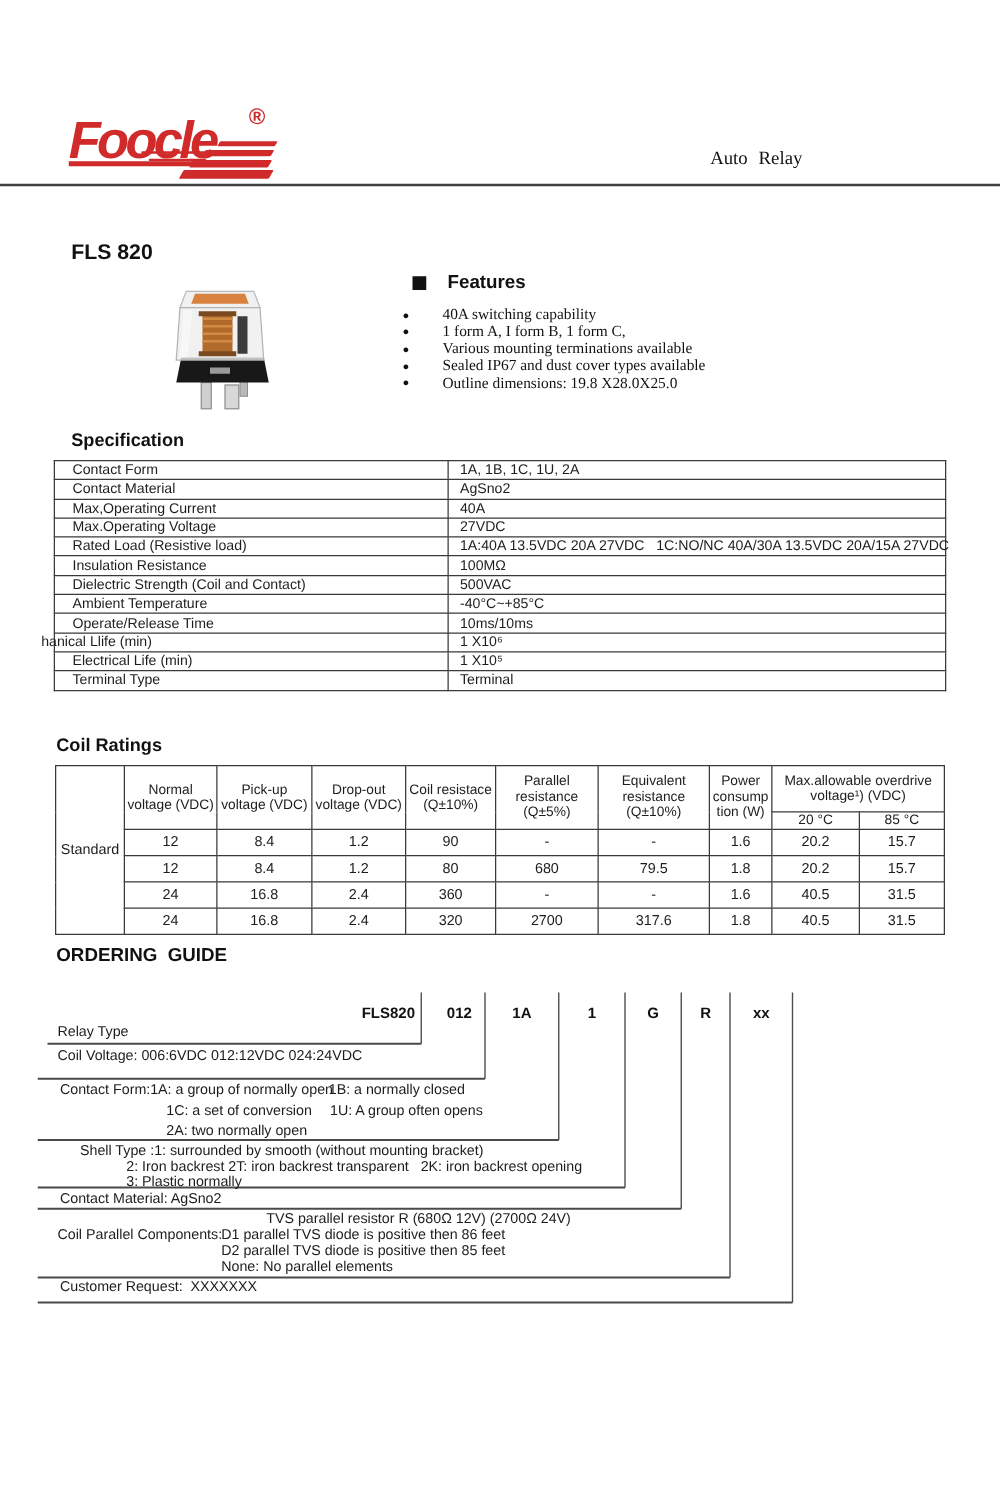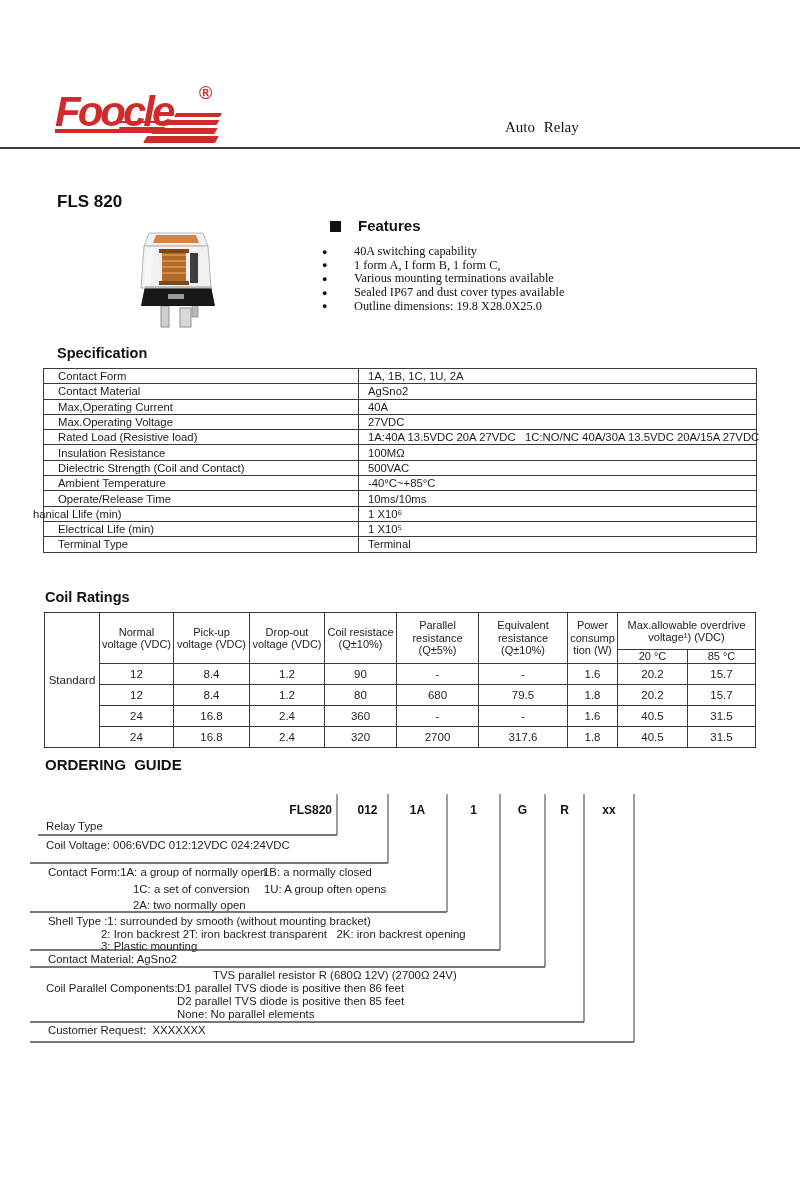--- a/index.html
+++ b/index.html
@@ -11,21 +11,21 @@
   .logo-text{position:absolute;left:0;top:4px;font-size:42px;line-height:46px;font-weight:900;
              font-style:italic;letter-spacing:-3px;color:#d12a2a;text-decoration:underline;}
   .swoosh{position:absolute;background:#d12a2a;transform:skewX(-30deg);border-radius:1px;}
   .sw1{left:120px;top:28px;width:46px;height:4px;}
   .sw2{left:108px;top:35px;width:55px;height:5px;}
   .sw3{left:98px;top:43px;width:63px;height:6px;}
   .sw4{left:90px;top:51px;width:72px;height:7px;}
   .pin1{left:58px;top:36px;width:55px;height:2px;transform:none;}
   .pin2{left:64px;top:42px;width:46px;height:2px;transform:none;}
   .reg-mark{position:absolute;left:144px;top:-2px;font-size:18px;font-style:normal;color:#d12a2a;font-weight:bold;}
-  .doc-type{position:absolute;left:505px;top:119px;width:200px;text-align:left;
+  .doc-type{position:absolute;left:505px;top:119px;width:200px;text-align:center;
             font-family:"Liberation Serif","DejaVu Serif",serif;font-size:15px;word-spacing:5px;color:#111;}
   .rule{position:absolute;left:0;top:147px;width:800px;height:2px;background:#3f3f3f;}
 
   .model-title{position:absolute;left:57px;top:192px;font-size:17px;font-weight:bold;color:#111;}
 
   .relay{position:absolute;left:132px;top:226px;width:92px;height:104px;}
 
   
   .features-head{position:absolute;left:330px;top:217px;height:18px;}
   .features-square{position:absolute;left:0;top:4px;width:11px;height:11px;background:#111;}
@@ -305,23 +305,23 @@
   <span class="code c5">R</span>
   <span class="code c6">xx</span>
 
   <span class="ol" style="left:46px;top:820px;">Relay Type</span>
   <span class="ol" style="left:46px;top:839px;">Coil Voltage: 006:6VDC 012:12VDC 024:24VDC</span>
   <span class="ol" style="left:48px;top:866px;">Contact Form:1A: a group of normally open</span>
   <span class="ol" style="left:263px;top:866px;">1B: a normally closed</span>
   <span class="ol" style="left:133px;top:883px;">1C: a set of conversion</span>
   <span class="ol" style="left:264px;top:883px;">1U: A group often opens</span>
   <span class="ol" style="left:133px;top:899px;">2A: two normally open</span>
-  <span class="ol" style="left:48px;top:915px;">Shell Type :1: surrounded by smooth (without mounting bracket)</span>
+  <span class="ol" style="left:64px;top:915px;">Shell Type :1: surrounded by smooth (without mounting bracket)</span>
   <span class="ol" style="left:101px;top:928px;">2: Iron backrest 2T: iron backrest transparent   2K: iron backrest opening</span>
-  <span class="ol" style="left:101px;top:940px;">3: Plastic mounting</span>
+  <span class="ol" style="left:101px;top:940px;">3: Plastic normally</span>
   <span class="ol" style="left:48px;top:953px;">Contact Material: AgSno2</span>
   <span class="ol" style="left:174px;top:969px;margin-left:39px;">TVS parallel resistor R (680Ω 12V) (2700Ω 24V)</span>
   <span class="ol" style="left:46px;top:982px;">Coil Parallel Components:</span>
   <span class="ol" style="left:177px;top:982px;">D1 parallel TVS diode is positive then 86 feet</span>
   <span class="ol" style="left:177px;top:995px;">D2 parallel TVS diode is positive then 85 feet</span>
   <span class="ol" style="left:177px;top:1008px;">None: No parallel elements</span>
   <span class="ol" style="left:48px;top:1024px;">Customer Request:  XXXXXXX</span>
 
 </div>
 

